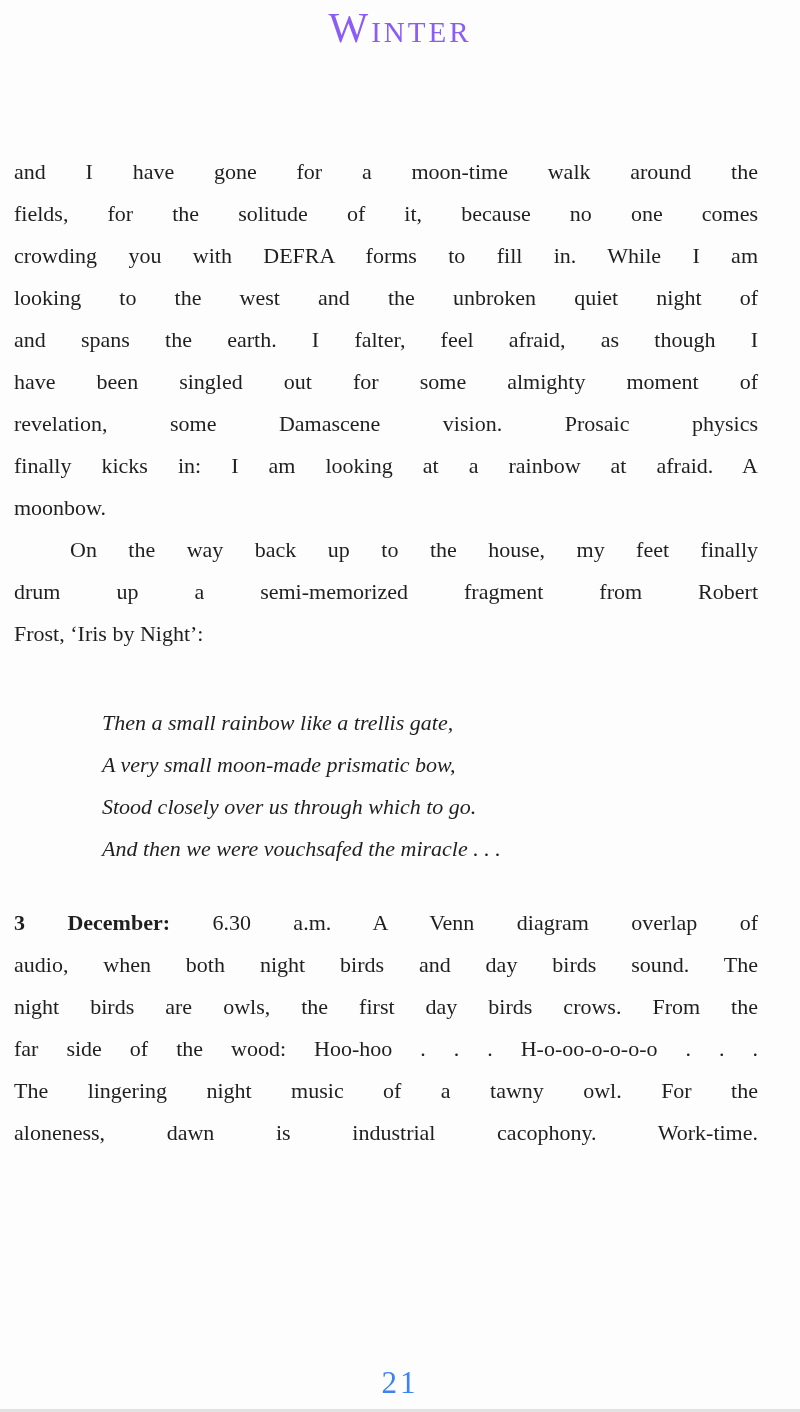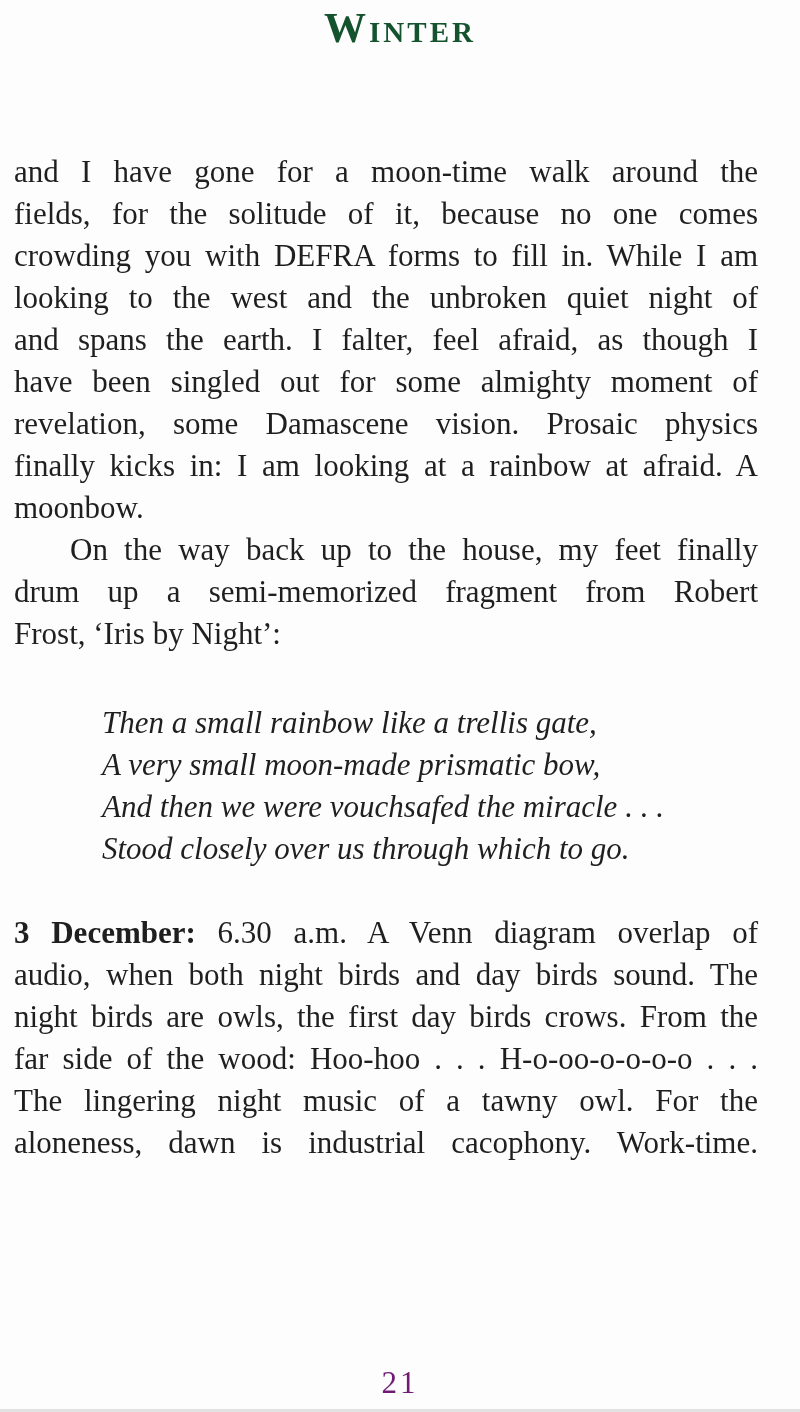--- a/index.html
+++ b/index.html
@@ -18,58 +18,57 @@
   }
   .running-head {
     position: absolute;
     top: 0;
     left: 0;
     width: 100%;
     height: 56px;
     line-height: 56px;
     text-align: center;
     letter-spacing: 3px;
-    color: #14532d;
-    font-weight: bold;
+    color: #8b5cf6;
   }
   .rh-initial { font-size: 42px; }
   .rh-rest    { font-size: 29px; }
   .text-block {
     position: absolute;
     top: 151px;
     left: 14px;
     width: 744px;
-    font-size: 31px;
+    font-size: 22px;
   }
   .line {
     line-height: 42px;
   }
   .j {
     text-align: justify;
     text-align-last: justify;
   }
   .ind { text-indent: 56px; }
   .b { font-weight: bold; margin-top: 31px; }
   .i { }
   .verse {
     margin-top: 47px;
-    margin-bottom: 42px;
+    margin-bottom: 32px;
     padding-left: 88px;
     font-style: italic;
   }
   .folio {
     position: absolute;
     top: 1362px;
     left: 0;
     width: 100%;
     text-align: center;
     font-size: 31px;
     line-height: 42px;
     letter-spacing: 3px;
-    color: #701a75;
+    color: #3b82f6;
   }
   .page-edge {
     position: absolute;
     bottom: 0;
     left: 0;
     width: 100%;
     height: 3px;
     background: #e2e2e2;
   }
 </style>
@@ -95,22 +94,22 @@
         <div class="line"><span>moonbow.</span></div>
       </div>
       <div class="prose">
         <div class="line j ind"><span>On the way back up to the house, my feet finally</span></div>
         <div class="line j"><span>drum up a semi-memorized fragment from Robert</span></div>
         <div class="line"><span>Frost, ‘Iris by Night’:</span></div>
       </div>
       <div class="verse">
         <div class="line"><span>Then a small rainbow like a trellis gate,</span></div>
         <div class="line"><span>A very small moon-made prismatic bow,</span></div>
+        <div class="line"><span>Stood closely over us through which to go.</span></div>
         <div class="line"><span>And then we were vouchsafed the miracle . . .</span></div>
-        <div class="line"><span>Stood closely over us through which to go.</span></div>
       </div>
       <div class="prose">
         <div class="line j"><span class="b">3 December:</span><span> 6.30 a.m. A Venn diagram overlap of</span></div>
         <div class="line j"><span>audio, when both night birds and day birds sound. The</span></div>
         <div class="line j"><span>night birds are owls, the first day birds crows. From the</span></div>
         <div class="line j"><span>far side of the wood: </span><span class="i">Hoo-hoo</span><span> . . . </span><span class="i">H-o-oo-o-o-o-o</span><span> . . .</span></div>
         <div class="line j"><span>The lingering night music of a tawny owl. For the</span></div>
         <div class="line j"><span>aloneness, dawn is industrial cacophony. Work-time.</span></div>
       </div>
     </div>

